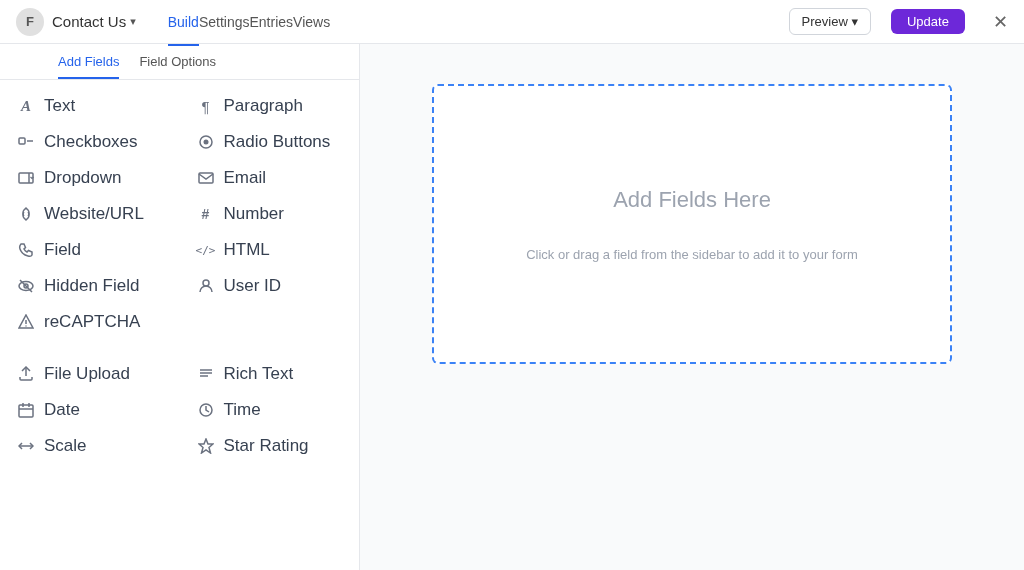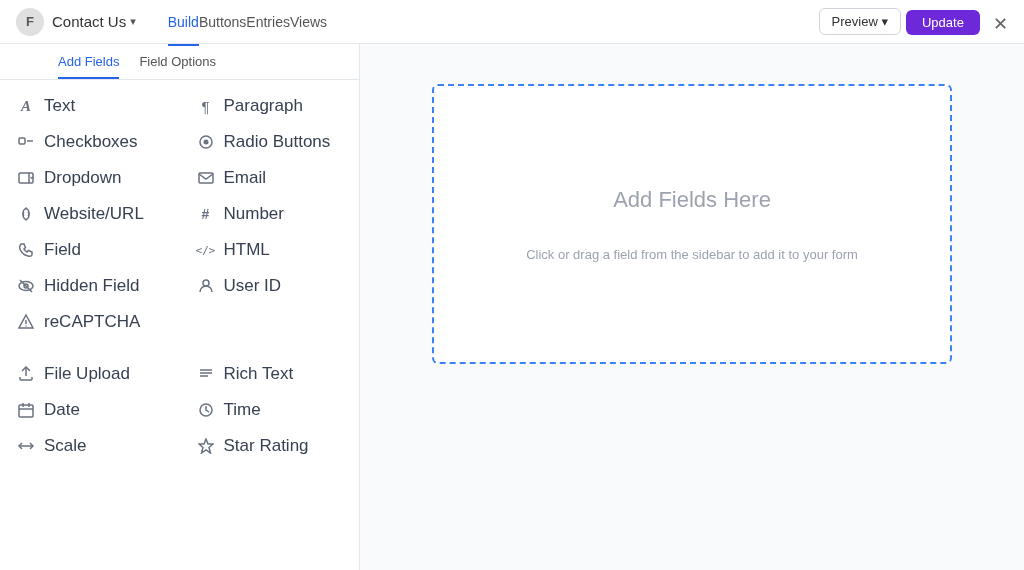--- a/index.html
+++ b/index.html
@@ -20,21 +20,21 @@
       font-size: 15px; font-weight: 500; color: #333; display: flex; align-items: center; gap: 4px;
     }
     .header-caret { font-size: 11px; color: #555; }
     .header-nav { display: flex; align-items: center; margin-left: 32px; }
     .header-nav-item { font-size: 14px; color: #555; cursor: pointer; padding: 4px 0; position: relative; }
     .header-nav-item.active { color: #2563eb; font-weight: 500; }
     .header-nav-item.active::after {
       content: ''; position: absolute; bottom: -12px; left: 0; right: 0; height: 2px; background: #2563eb;
     }
     .header-spacer { flex: 1; }
-    .header-actions { display: flex; align-items: flex-end; gap: 5px; padding-left: 41px; }
+    .header-actions { display: flex; align-items: center; gap: 20px; padding-left: 41px; }
     .btn-preview {
       border: 1px solid #d1d5db; border-radius: 6px; padding: 5px 12px;
       font-size: 13px; cursor: pointer; background: #fff; color: #333;
       display: flex; align-items: center; gap: 4px;
     }
     .btn-update {
       background: #6d28d9; color: #fff; border: none; border-radius: 6px;
       padding: 5px 16px; font-size: 13px; cursor: pointer; font-weight: 500;
     }
     .btn-close {
@@ -98,21 +98,21 @@
 <div class="header">
   <div class="header-logo">
     <span>F</span>
   </div>
   <div class="header-title">
     <span>Contact Us</span>
     <span class="header-caret">▾</span>
   </div>
   <nav class="header-nav">
     <span class="header-nav-item active">Build</span>
-    <span class="header-nav-item">Buttons</span>
+    <span class="header-nav-item">Settings</span>
     <span class="header-nav-item">Entries</span>
     <span class="header-nav-item">Views</span>
   </nav>
   <div class="header-spacer"></div>
   <div class="header-actions">
     <button class="btn-preview">Preview ▾</button>
     <button class="btn-update">Update</button>
     <button class="btn-close">✕</button>
   </div>
 </div>

